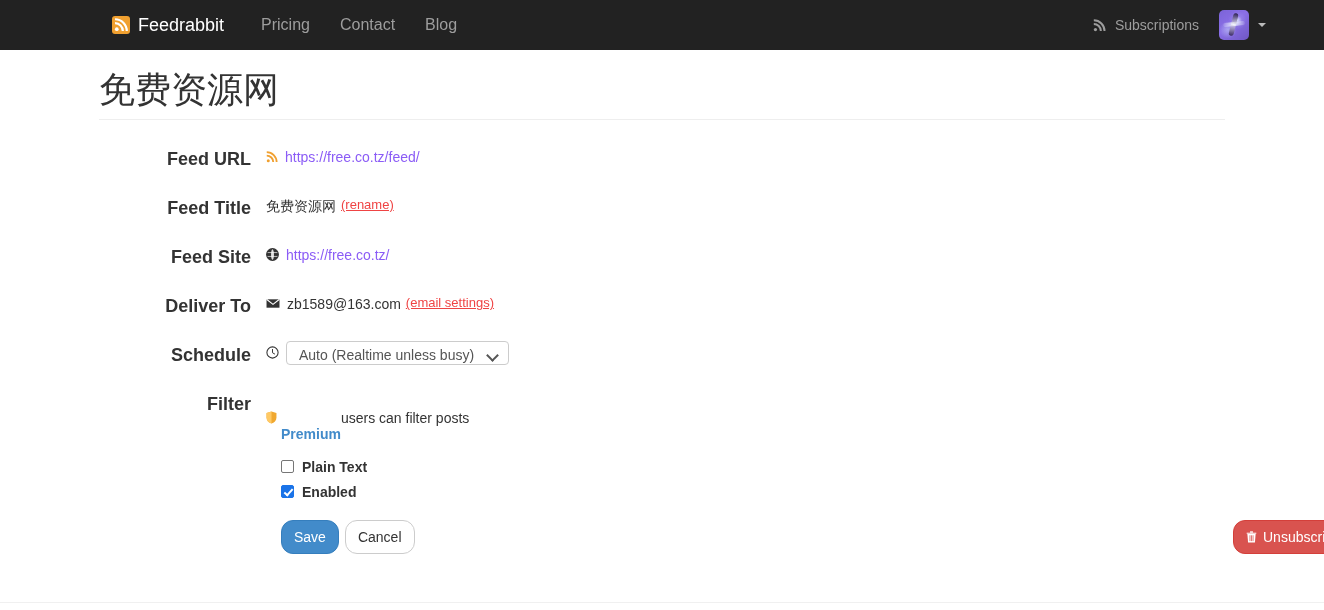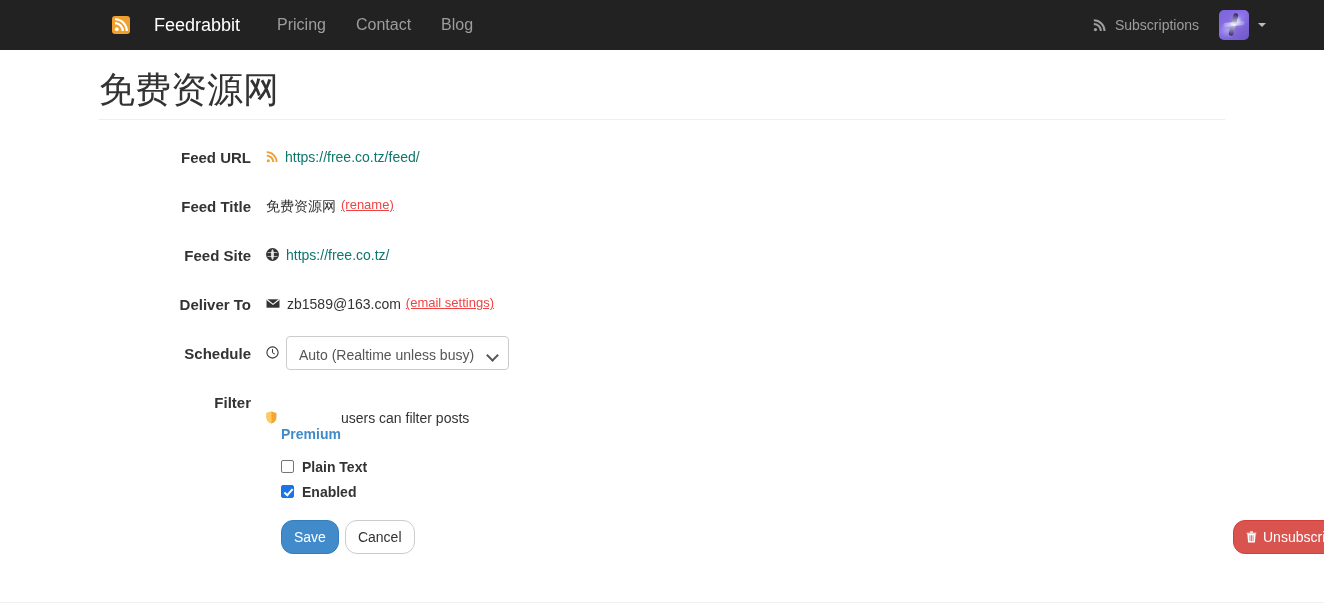--- a/index.html
+++ b/index.html
@@ -23,21 +23,21 @@
     position: relative;
   }
   .nav-left {
     display: flex;
     align-items: center;
     margin-left: 112px;
   }
   .brand {
     display: flex;
     align-items: center;
-    gap: 24px;
+    gap: 8px;
     color: #ffffff;
     font-size: 18px;
     text-decoration: none;
     padding-right: 22px;
     line-height: 20px;
   }
   .brand-text { color: #ffffff; font-size: 18px; }
   .rss-badge {
     width: 18px; height: 18px;
     background: #f0a030;
@@ -143,50 +143,50 @@
     align-items: flex-start;
     margin-bottom: 15px;
     min-height: 34px;
   }
   .form-label {
     width: 167px;
     flex: none;
     text-align: right;
     padding-right: 15px;
     padding-top: 7px;
-    font-size: 15px;
+    font-size: 18px;
     font-weight: bold;
     color: #333333;
     line-height: 1.43;
   }
   .form-value {
     padding-top: 7px;
     font-size: 14px;
     color: #333333;
     line-height: 1.43;
     display: flex;
     align-items: center;
     gap: 0;
     flex-wrap: wrap;
   }
   .form-value.sched { padding-top: 0; align-items: center; min-height: 34px; }
-  a.link { color: #0f766e; text-decoration: none; }
+  a.link { color: #8b5cf6; text-decoration: none; }
   .muted-link { color: #ef4444; font-size: 13px; }
   .icon-inline {
     display: inline-flex;
     align-items: center;
     justify-content: center;
     margin-right: 7px;
     flex: none;
   }
   .cn { font-size: 14px; color: #333; }
 
   
   .select-box {
-    height: 34px;
+    height: 24px;
     border: 1px solid #cccccc;
     border-radius: 4px;
     background: #ffffff;
     display: inline-flex;
     align-items: center;
     padding: 4px 10px 0 12px;
     font-size: 14px;
     color: #555555;
     min-width: 222px;
     justify-content: space-between;

